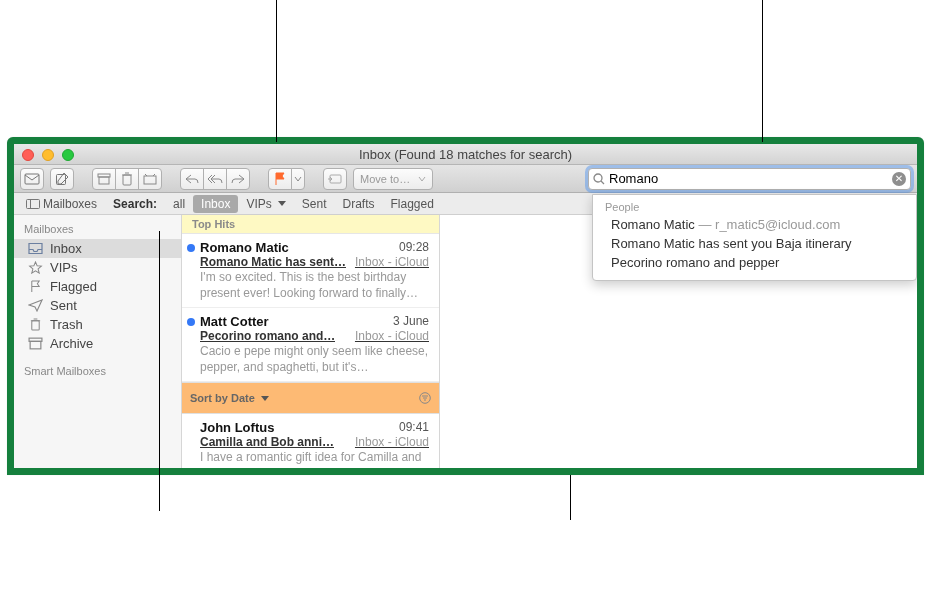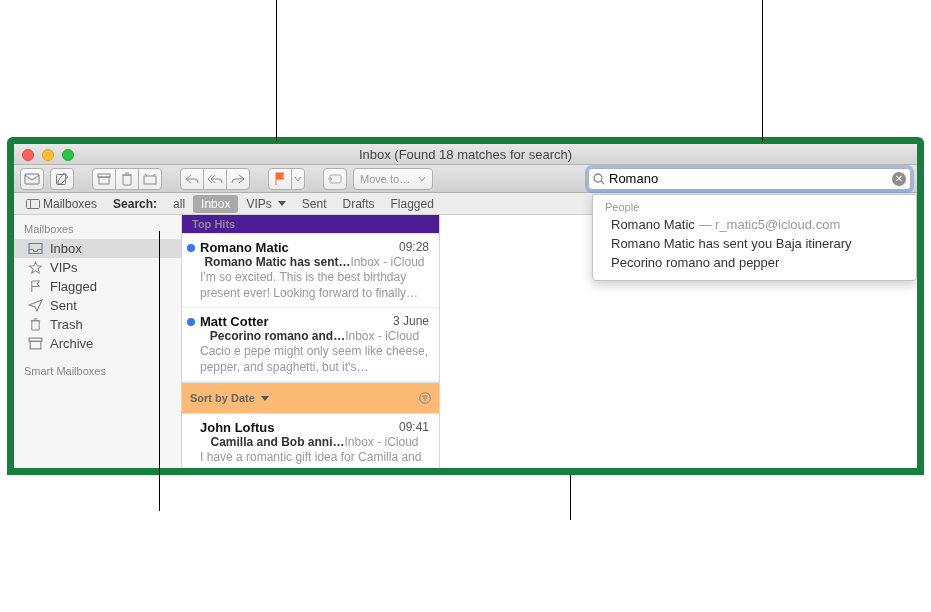--- a/index.html
+++ b/index.html
@@ -261,21 +261,21 @@
   overflow: hidden;
   display: flex;
   flex-direction: column;
 }
 .tophits-header {
   font-size: 11px;
   font-weight: 600;
   color: #8a8a8a;
   padding: 3px 10px;
   border-bottom: 1px solid #e6e6e6;
-  background: #4c1d95;
+  background: #fef9c3;
 }
 .sortbar {
   background: #fdba74;
   border-top: 1px solid #e0e0e0;
   border-bottom: 1px solid #e0e0e0;
   padding: 9px 8px;
   display: flex;
   align-items: center;
   font-size: 11px;
   font-weight: 600;
@@ -305,22 +305,23 @@
   font-weight: 700;
   font-size: 13px;
   color: #111;
 }
 .msg .date {
   font-size: 12px;
   color: #555;
 }
 .msg .row2 {
   display: flex;
-  justify-content: center;
+  justify-content: space-between;
   font-size: 12px;
+  text-decoration: underline;
 }
 .msg .subj {
   font-weight: 600;
   color: #333;
   max-width: 150px;
   overflow: hidden;
   text-overflow: ellipsis;
   white-space: nowrap;
 }
 .msg .loc {

